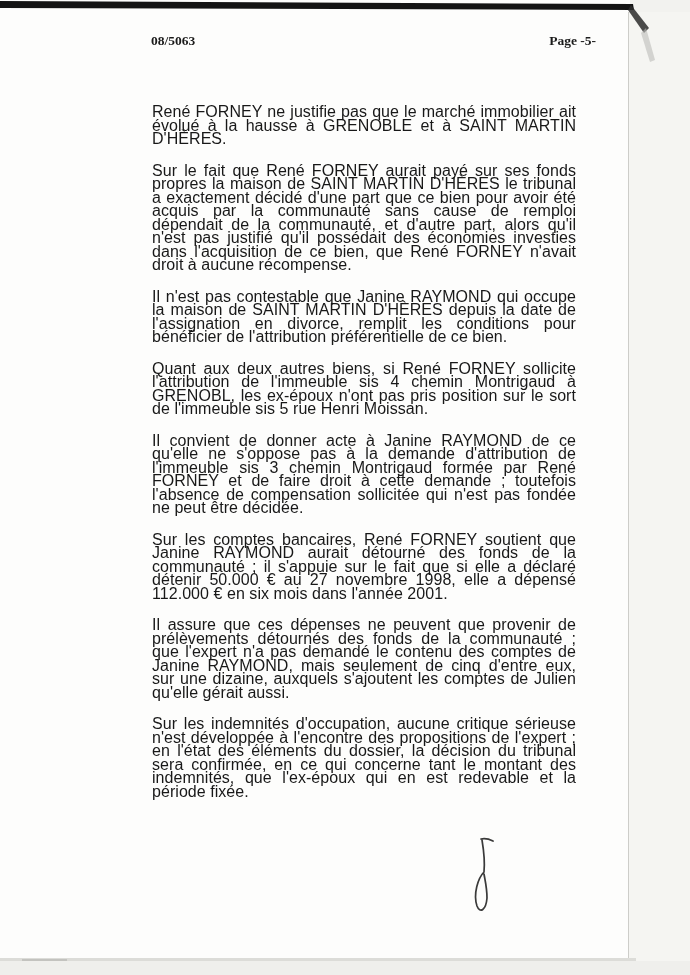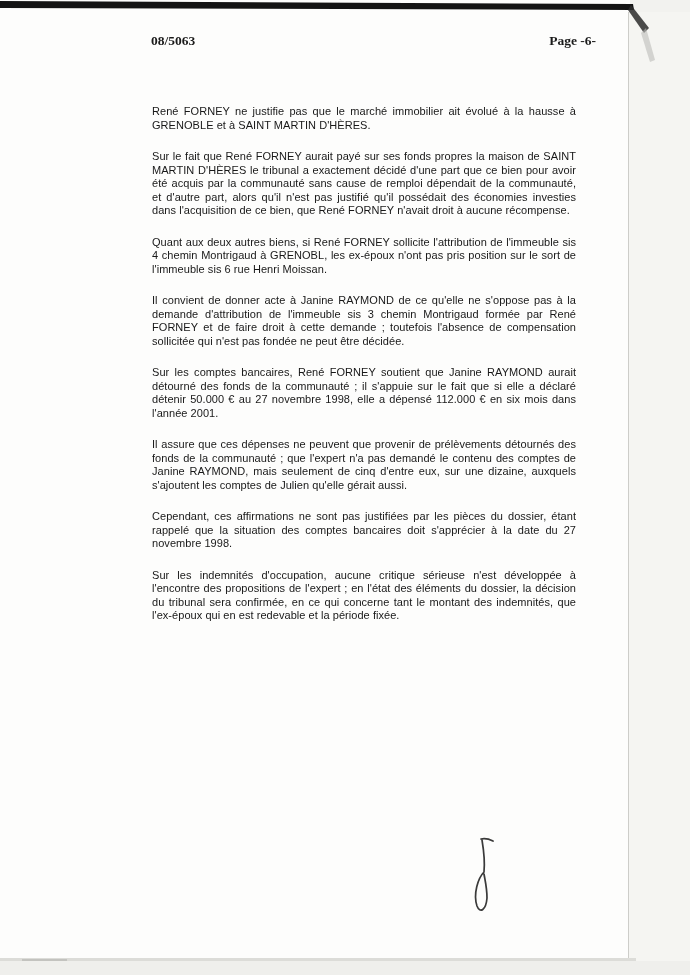--- a/index.html
+++ b/index.html
@@ -52,21 +52,21 @@
     font-family: "Liberation Serif", serif;
     font-weight: bold;
     font-size: 13.5px;
     color: #1b1b1b;
   }
   .body-text {
     position: absolute;
     left: 152px;
     top: 105px;
     width: 424px;
-    font-size: 11px;
+    font-size: 16px;
     line-height: 13.5px;
     color: #181818;
     text-align: justify;
     letter-spacing: 0.05px;
   }
   .body-text p {
     margin: 0 0 18px 0;
   }
   .pen-mark {
     position: absolute;
@@ -77,31 +77,31 @@
     pointer-events: none;
   }
 </style>
 </head>
 <body>
 
 <div class="page">
 
   <div class="header-row">
     <span>08/5063</span>
-    <span>Page -6-</span>
+    <span>Page -5-</span>
   </div>
 
   <article class="body-text">
     <p>René FORNEY ne justifie pas que le marché immobilier ait évolué à la hausse à GRENOBLE et à SAINT MARTIN D'HÈRES.</p>
     <p>Sur le fait que René FORNEY aurait payé sur ses fonds propres la maison de SAINT MARTIN D'HÈRES le tribunal a exactement décidé d'une part que ce bien pour avoir été acquis par la communauté sans cause de remploi dépendait de la communauté, et d'autre part, alors qu'il n'est pas justifié qu'il possédait des économies investies dans l'acquisition de ce bien, que René FORNEY n'avait droit à aucune récompense.</p>
-    <p>Quant aux deux autres biens, si René FORNEY sollicite l'attribution de l'immeuble sis 4 chemin Montrigaud à GRENOBL, les ex-époux n'ont pas pris position sur le sort de l'immeuble sis 6 rue Henri Moissan.</p>
+    <p>Il n'est pas contestable que Janine RAYMOND qui occupe la maison de SAINT MARTIN D'HÈRES depuis la date de l'assignation en divorce, remplit les conditions pour bénéficier de l'attribution préférentielle de ce bien.</p>
+    <p>Quant aux deux autres biens, si René FORNEY sollicite l'attribution de l'immeuble sis 4 chemin Montrigaud à GRENOBL, les ex-époux n'ont pas pris position sur le sort de l'immeuble sis 5 rue Henri Moissan.</p>
     <p>Il convient de donner acte à Janine RAYMOND de ce qu'elle ne s'oppose pas à la demande d'attribution de l'immeuble sis 3 chemin Montrigaud formée par René FORNEY et de faire droit à cette demande ; toutefois l'absence de compensation sollicitée qui n'est pas fondée ne peut être décidée.</p>
     <p>Sur les comptes bancaires, René FORNEY soutient que Janine RAYMOND aurait détourné des fonds de la communauté ; il s'appuie sur le fait que si elle a déclaré détenir 50.000 € au 27 novembre 1998, elle a dépensé 112.000 € en six mois dans l'année 2001.</p>
     <p>Il assure que ces dépenses ne peuvent que provenir de prélèvements détournés des fonds de la communauté ; que l'expert n'a pas demandé le contenu des comptes de Janine RAYMOND, mais seulement de cinq d'entre eux, sur une dizaine, auxquels s'ajoutent les comptes de Julien qu'elle gérait aussi.</p>
-    <p>Cependant, ces affirmations ne sont pas justifiées par les pièces du dossier, étant rappelé que la situation des comptes bancaires doit s'apprécier à la date du 27 novembre 1998.</p>
     <p>Sur les indemnités d'occupation, aucune critique sérieuse n'est développée à l'encontre des propositions de l'expert ; en l'état des éléments du dossier, la décision du tribunal sera confirmée, en ce qui concerne tant le montant des indemnités, que l'ex-époux qui en est redevable et la période fixée.</p>
   </article>
 
 </div>
 
 <div class="outside-strip"></div>
 
 <svg class="scan-top-edge" viewBox="0 0 690 70" xmlns="http://www.w3.org/2000/svg">
   <polygon points="0,1 633,4 634,10 0,8" fill="#141414"></polygon>
   <path d="M631,5 L649,28 L644,33 L628,10 Z" fill="#2c2c2c" opacity="0.85"></path>

